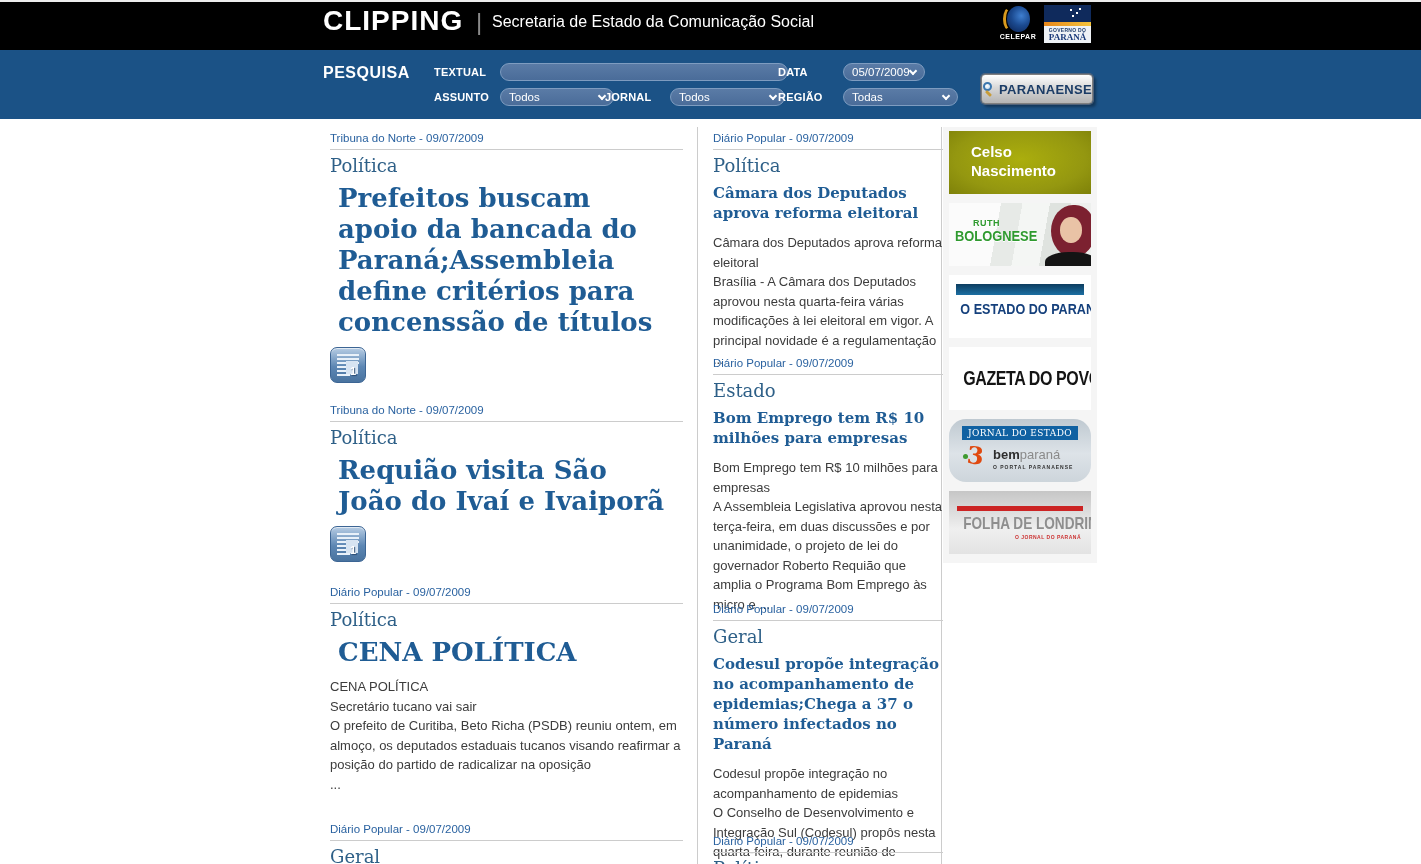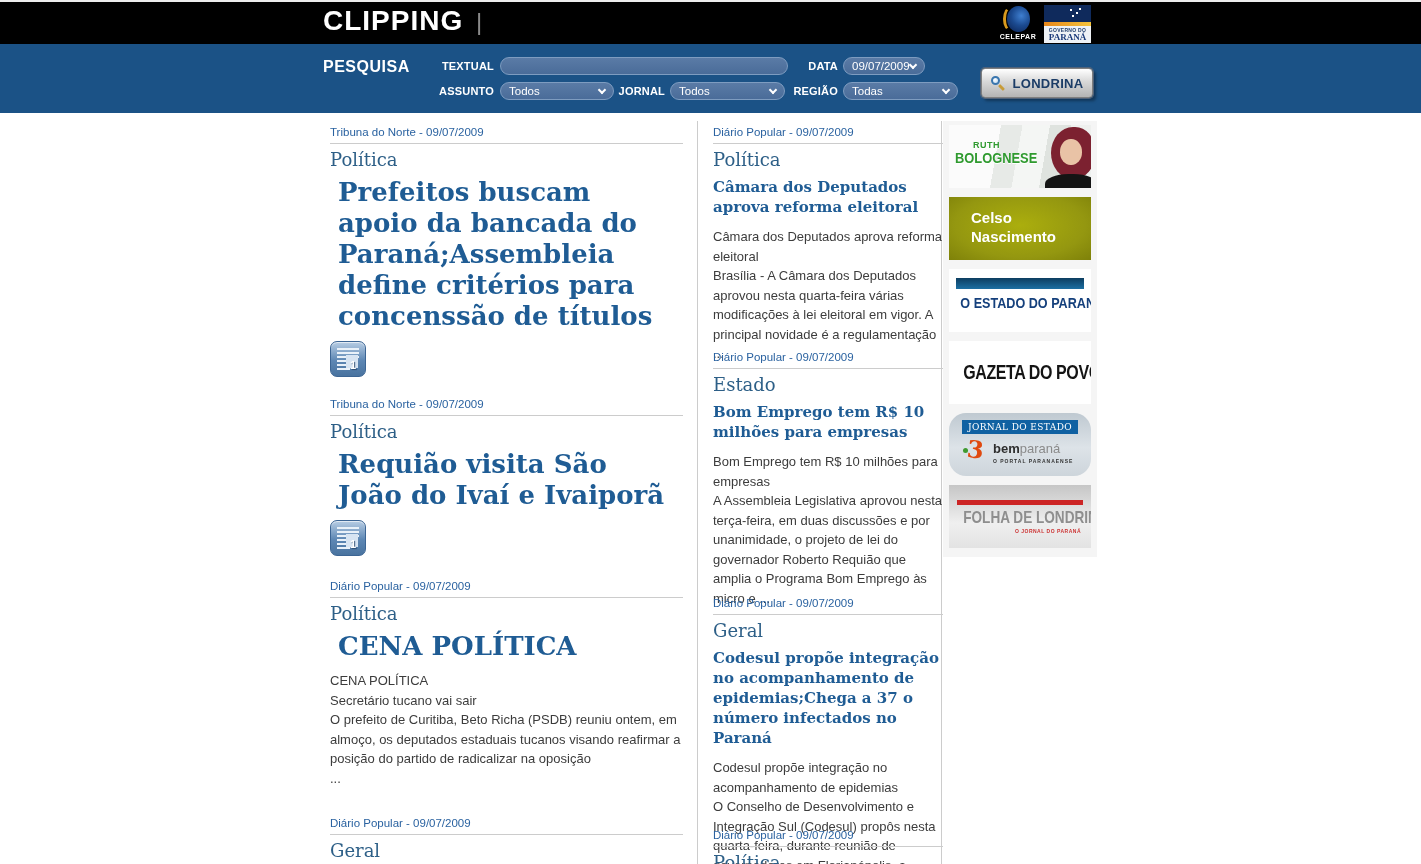--- a/index.html
+++ b/index.html
@@ -4,41 +4,41 @@
 <style>
   * { box-sizing: border-box; }
   html,body { margin:0; padding:0; }
   .page {
     position: relative; width: 1421px; height: 864px;
     background: #ffffff; overflow: hidden;
     font-family: "Liberation Sans", sans-serif;
   }
   
   .topstrip { height:2px; background:#ececec; }
-  .topbar { position:relative; height:42px; background:#000; }
+  .topbar { position:relative; height:48px; background:#000; }
   .brand { position:absolute; left:323px; top:3px; color:#fff; font-size:28px; font-weight:bold; letter-spacing:1px; }
   .brand-sep { position:absolute; left:476px; top:6px; color:#8a8a8a; font-size:24px; font-weight:normal; }
   .subtitle { position:absolute; left:492px; top:11px; color:#fff; font-size:16px; }
   .celepar { position:absolute; left:999px; top:2px; width:38px; height:40px; }
   .celepar .sphere { position:absolute; left:8px; top:2px; width:23px; height:26px; border-radius:50%;
     background: radial-gradient(circle at 62% 38%, #3f7fd0 0%, #1b4a90 45%, #0a1f4e 100%); }
   .celepar .arc { position:absolute; left:4px; top:3px; width:14px; height:24px;
     border:2px solid transparent; border-left:3px solid #d89a1e; border-radius:50%; }
   .celepar .lbl { position:absolute; left:0; top:29px; width:38px; text-align:center; color:#fff; font-size:7px; font-weight:bold; letter-spacing:.5px; }
   .govlogo { position:absolute; left:1044px; top:3px; width:47px; height:38px; background:#eef2f6; }
   .govlogo .sky { position:absolute; left:0; top:0; width:47px; height:17px; background:#0f2a5c; }
   .govlogo .stars { position:absolute; left:24px; top:3px; width:14px; height:10px;
     background: radial-gradient(circle 1px at 3px 2px, #fff 99%, transparent), radial-gradient(circle 1px at 9px 5px, #fff 99%, transparent), radial-gradient(circle 1px at 5px 8px, #fff 99%, transparent), radial-gradient(circle 1px at 12px 1px, #fff 99%, transparent); }
   .govlogo .band { position:absolute; left:0; top:17px; width:47px; height:4px; background:linear-gradient(90deg,#e8871a,#f5c43c); }
   .govlogo .t1 { position:absolute; left:0; top:22px; width:47px; text-align:center; font-size:5px; font-weight:bold; color:#23406e; letter-spacing:.3px; }
   .govlogo .t2 { position:absolute; left:0; top:27px; width:47px; text-align:center; font-size:9px; font-weight:bold; color:#1a3a7a; font-family:"Liberation Serif",serif; }
   
   .searchbar { position:relative; height:69px; background:#1b5286; }
   .sec-label { position:absolute; left:323px; top:14px; color:#fff; font-size:16px; font-weight:bold; letter-spacing:.5px; }
-  .fld-label { position:absolute; color:#fff; font-size:11px; font-weight:bold; text-align:right; letter-spacing:.2px; }
+  .fld-label { position:absolute; color:#fff; font-size:11px; font-weight:bold; letter-spacing:.2px; }
   .txt-input { position:absolute; left:500px; top:13px; width:288px; height:18px;
     background:linear-gradient(#5a7ba6,#4a6c99); border:1px solid #7e9cc0; border-radius:9px;
     color:#fff; font-size:12px; padding:0 8px; outline:none; }
   .sel { position:absolute; height:18px; background:linear-gradient(#5a7ba6,#4a6c99);
     border:1px solid #7e9cc0; border-radius:9px; color:#fff; font-size:11.5px;
     display:flex; align-items:center; justify-content:space-between; padding:0 8px; cursor:pointer; }
   .chev { width:6px; height:6px; border-right:2px solid #fff; border-bottom:2px solid #fff; transform:rotate(45deg); margin-top:-3px; }
   .search-btn { position:absolute; left:981px; top:24px; width:112px; height:30px;
     background:linear-gradient(#ffffff,#d8d8d8 45%,#b4b4b4); border:1px solid #7f7f7f; border-radius:4px;
     box-shadow:0 0 0 1px #51637a, 3px 3px 3px rgba(0,0,0,.35);
@@ -111,20 +111,21 @@
 </style>
 </head>
 <body>
 
 <div class="page">
 
   <div class="topstrip"></div>
   <div class="topbar">
     <div class="brand">CLIPPING</div>
     <div class="brand-sep">|</div>
+    <div class="subtitle">Secretaria de Estado da Comunicação Social</div>
     <div class="celepar">
       <div class="sphere"></div>
       <div class="arc"></div>
       <div class="lbl">CELEPAR</div>
     </div>
     <div class="govlogo">
       <div class="sky"></div>
       <div class="stars"></div>
       <div class="band"></div>
       <div class="t1">GOVERNO DO</div>
@@ -133,21 +134,21 @@
   </div>
 
   <div class="searchbar">
     <div class="sec-label">PESQUISA</div>
 
     <div class="fld-label" style="left:434px; top:16px; width:60px;">TEXTUAL</div>
     <input class="txt-input" type="text" value="" style="">
 
     <div class="fld-label" style="left:778px; top:16px; width:60px;">DATA</div>
     <div class="sel" style="left:843px; top:13px; width:82px;">
-      <span>09/07/2009</span>
+      <span>05/07/2009</span>
       <span class="chev"></span>
     </div>
 
     <div class="fld-label" style="left:434px; top:41px; width:60px;">ASSUNTO</div>
     <div class="sel" style="left:500px; top:38px; width:114px;">
       <span>Todos</span>
       <span class="chev"></span>
     </div>
 
     <div class="fld-label" style="left:605px; top:41px; width:60px;">JORNAL</div>
@@ -160,21 +161,21 @@
     <div class="sel" style="left:843px; top:38px; width:115px;">
       <span>Todas</span>
       <span class="chev"></span>
     </div>
 
     <div class="search-btn">
       <span class="mag">
           <span class="lens"></span>
           <span class="handle"></span>
         </span>
-      <span>LONDRINA</span>
+      <span>PARANAENSE</span>
     </div>
   </div>
 
   <div class="content">
     <div class="vdiv" style="left:697px;"></div>
     <div class="vdiv" style="left:941px;"></div>
 
     <div class="article col-l" style="top:13px;">
       <div class="src">Tribuna do Norte - 09/07/2009</div>
       <div class="rule"></div>
@@ -257,31 +258,31 @@
 O Conselho de Desenvolvimento e Integração Sul (Codesul) propôs nesta quarta-feira, durante reunião de governadores em Florianópolis, a ...</div>
     </div>
 
     <div class="article col-r" style="top:716px;">
       <div class="src">Diário Popular - 09/07/2009</div>
       <div class="rule"></div>
       <div class="cat">Política</div>
     </div>
 
     <div class="sidebar">
+      <div class="banner b-celso">
+        <div class="l1">Celso</div>
+        <div class="l2">Nascimento</div>
+      </div>
       <div class="banner b-ruth">
         <div class="l1">RUTH</div>
         <div class="l2">BOLOGNESE</div>
         <div class="hair"></div>
         <div class="face"></div>
         <div class="suit"></div>
       </div>
-      <div class="banner b-celso">
-        <div class="l1">Celso</div>
-        <div class="l2">Nascimento</div>
-      </div>
       <div class="banner b-estado">
         <div class="bar"></div>
         <div class="txt">O ESTADO DO PARANÁ</div>
       </div>
       <div class="banner b-gazeta">
         <div class="txt">GAZETA DO POVO</div>
       </div>
       <div class="banner b-jornal">
         <div class="bar">JORNAL DO ESTADO</div>
         <div class="swirl">3</div>

